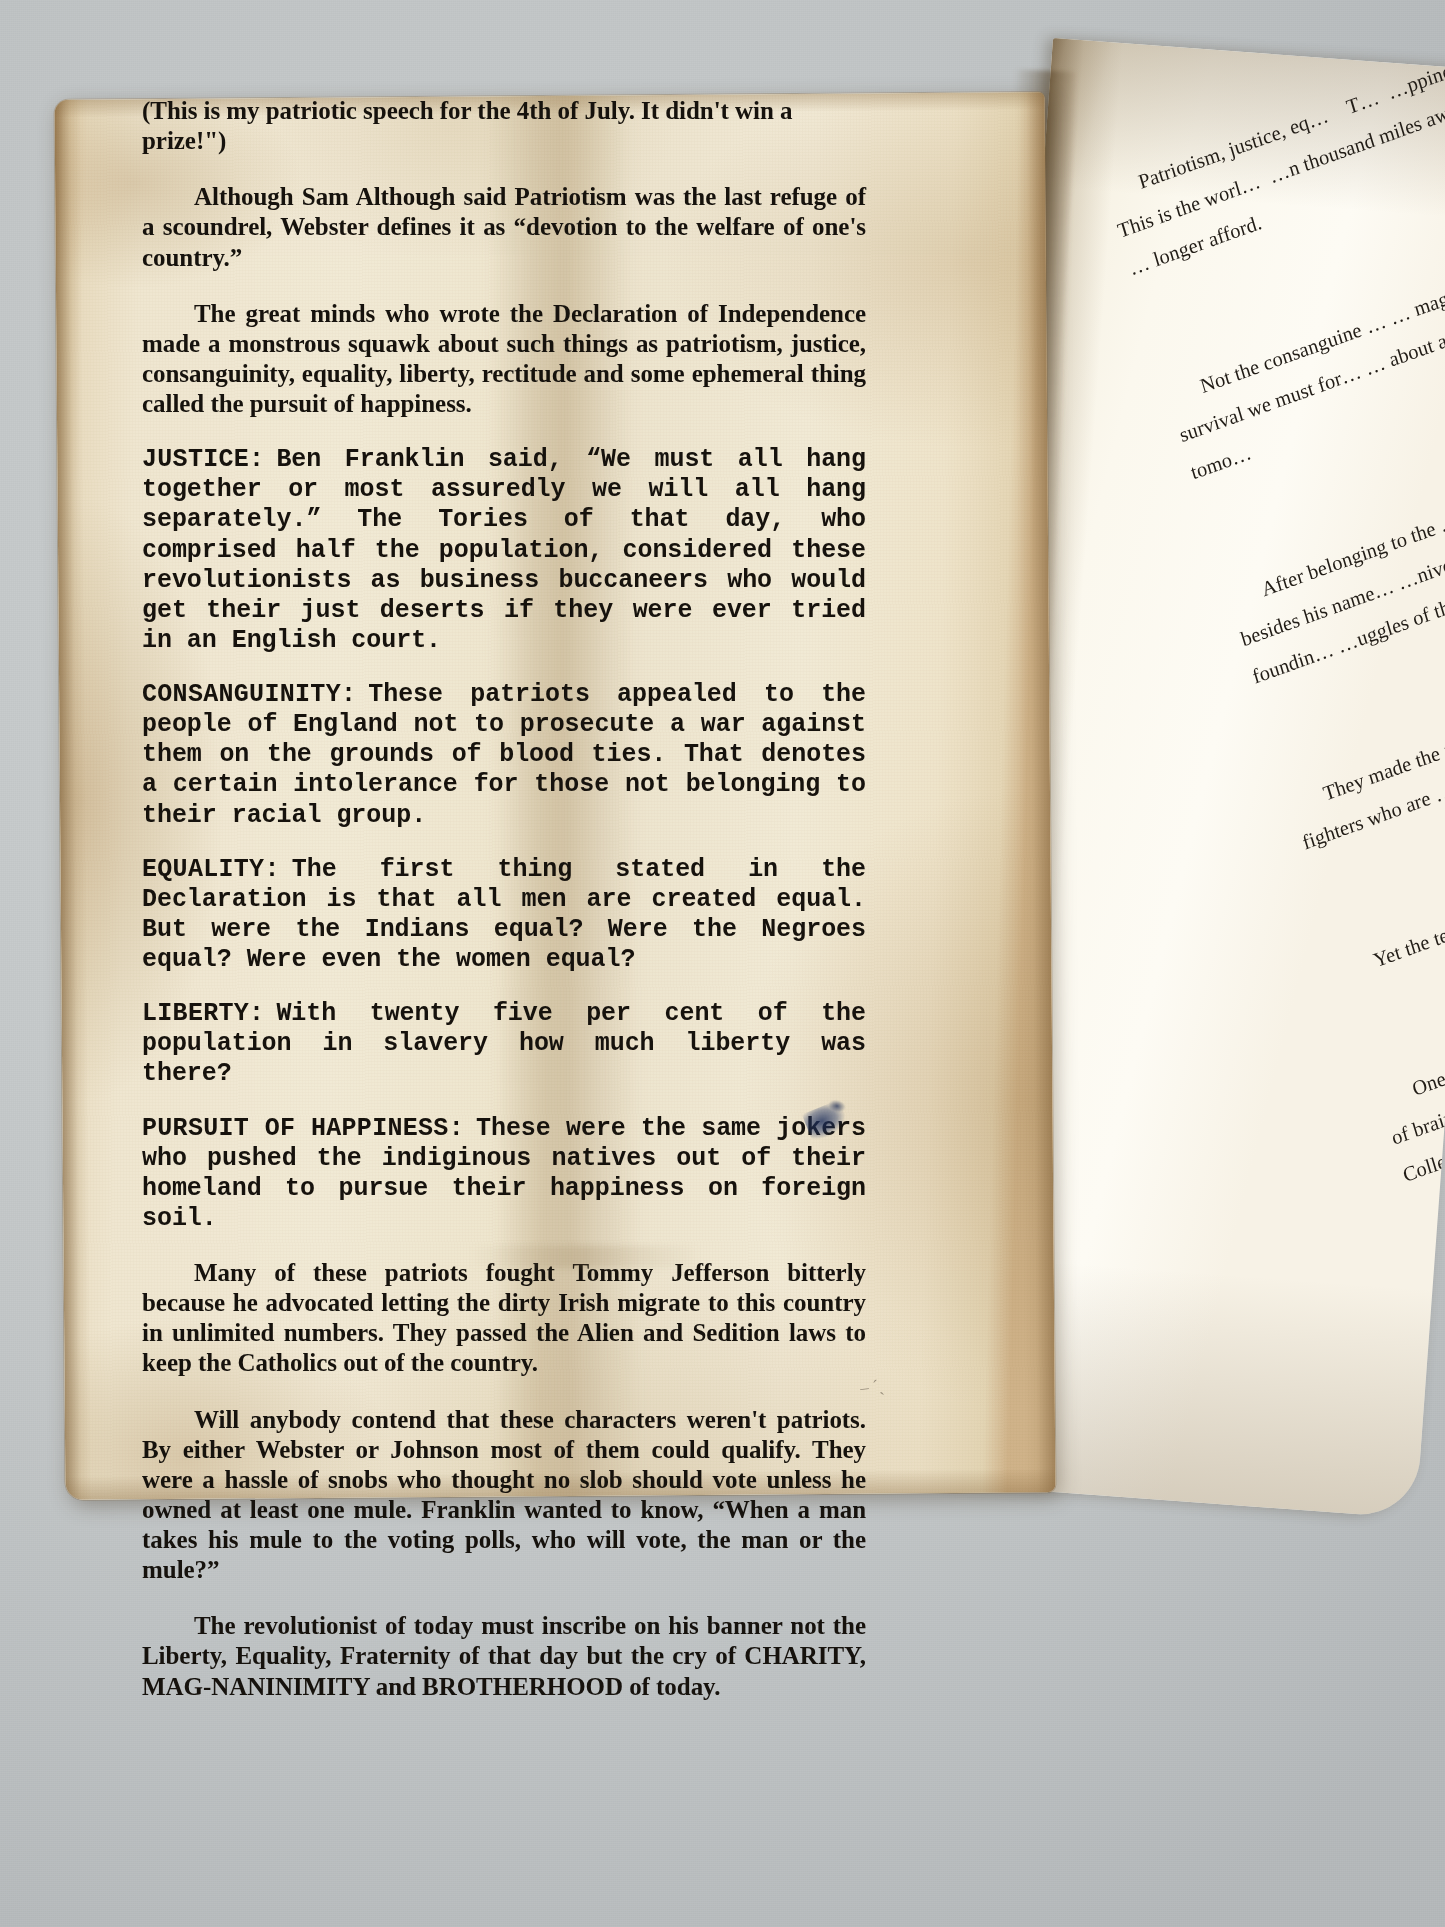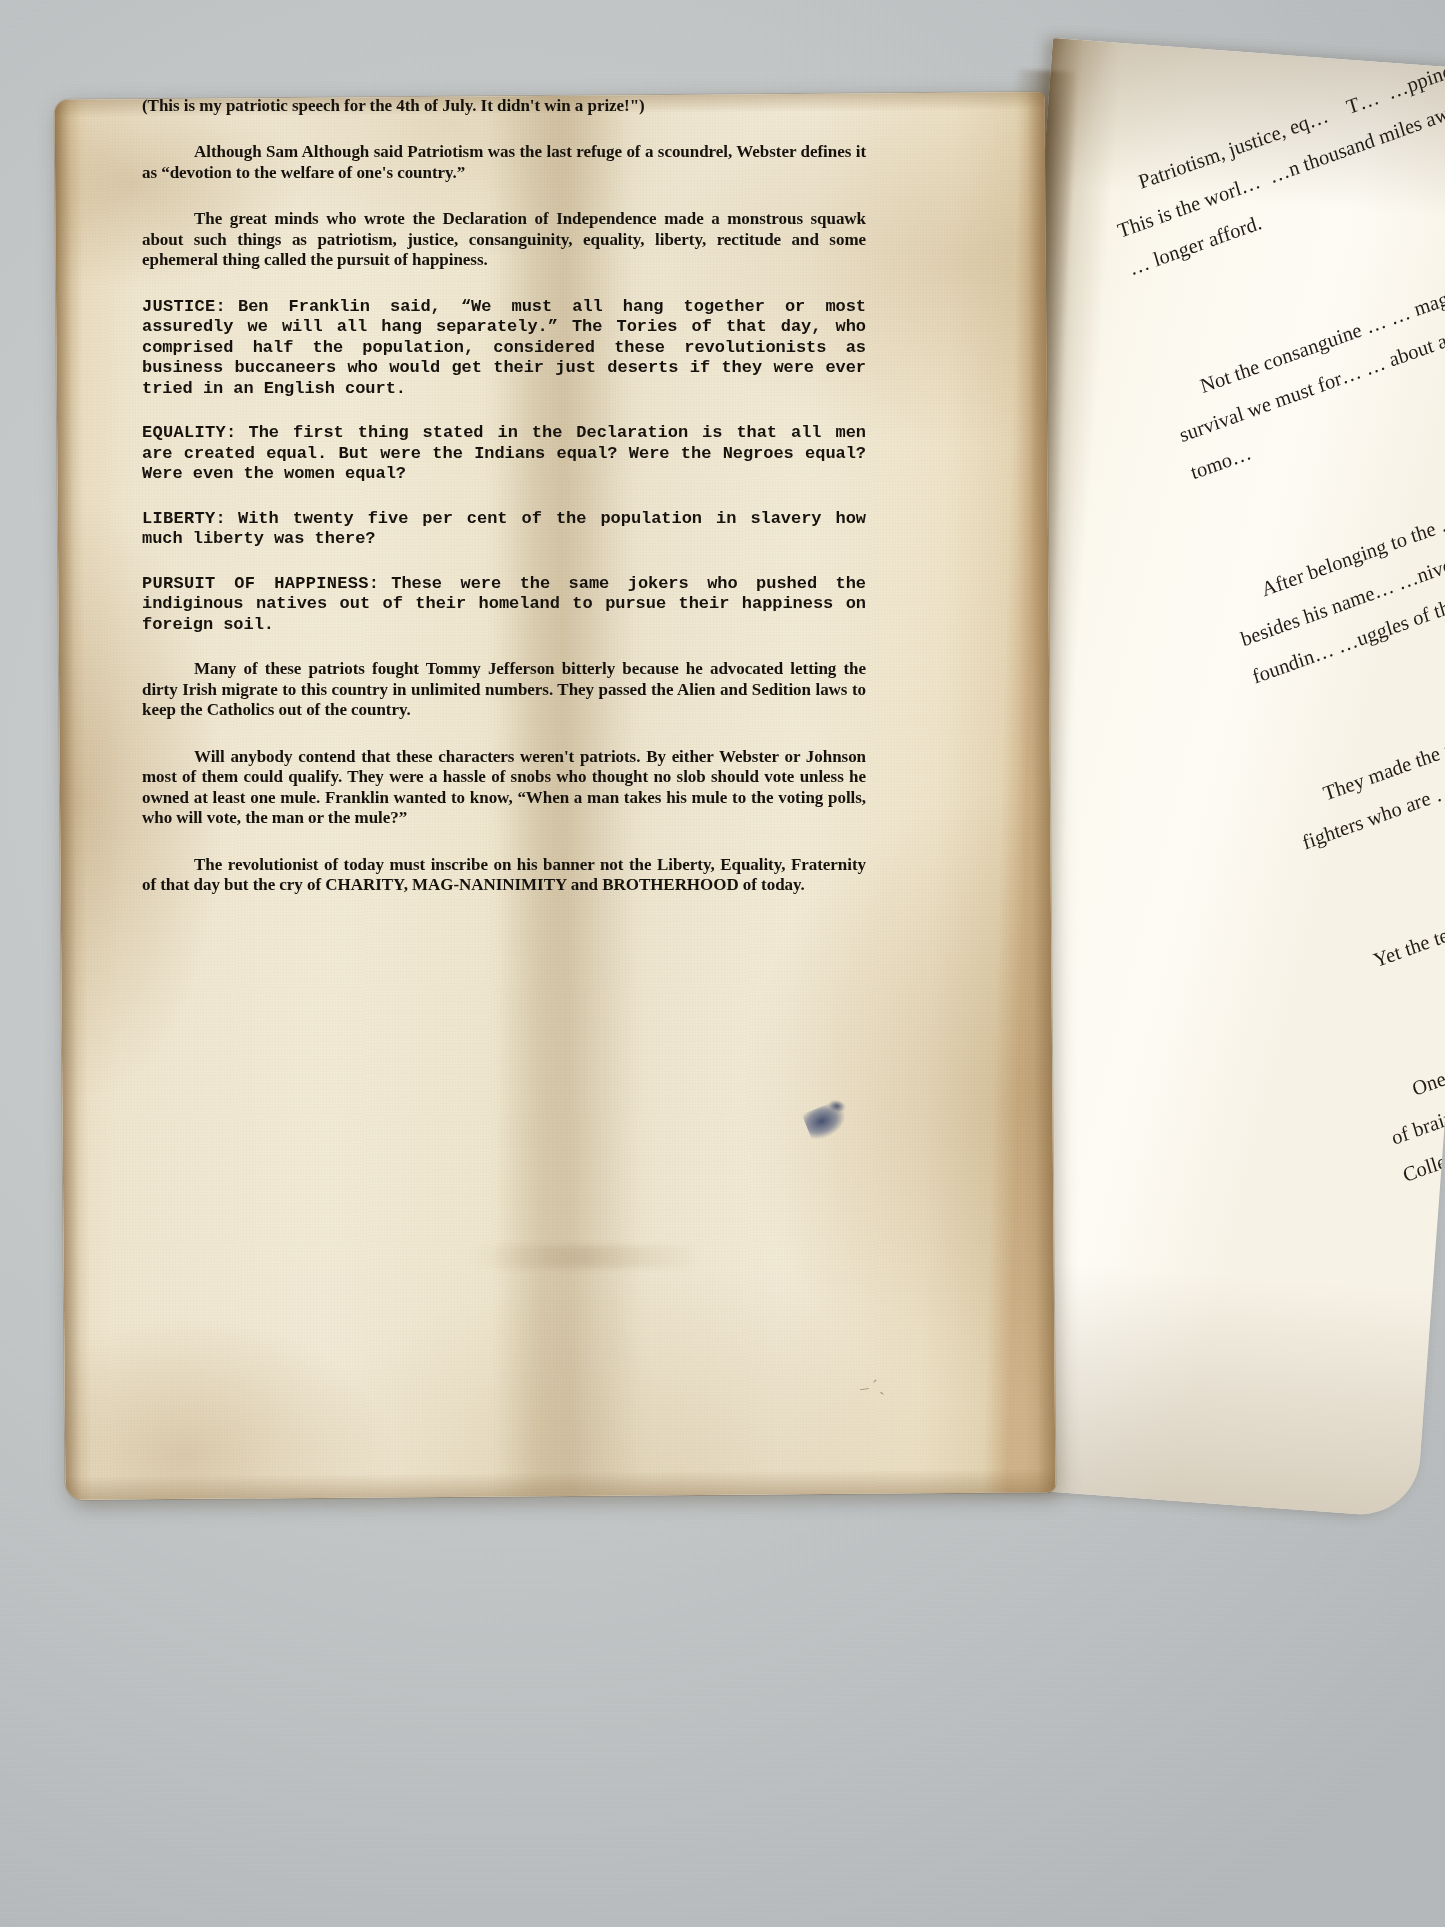--- a/index.html
+++ b/index.html
@@ -130,21 +130,21 @@
     background:linear-gradient(0deg, rgba(130,98,56,.34), rgba(255,255,255,0));
     pointer-events:none;
   }
 
   
   .column{
     position:absolute;left:142px;top:96px;width:724px;
     z-index:4;
     color:#16120d;
     font-family:"Liberation Serif", serif;
-    font-size:17px;
+    font-size:25px;
     line-height:1.205;
     letter-spacing:-0.05px;
     text-align:justify;
     font-weight:700;
     -webkit-font-smoothing:none;
   }
   .column p{margin:0;}
   .p-lead{margin-bottom:26px !important;text-align:left;}
   .p-indent{text-indent:52px;margin-bottom:26px !important;}
   .p-section{margin-bottom:24px !important;font-family:Liberation Mono, monospace;}
@@ -213,20 +213,21 @@
   <div class="column">
 
     <p class="p-lead">(This is my patriotic speech for the 4th of July. It didn't win a prize!")</p>
 
     <p class="p-indent">Although Sam Although said Patriotism was the last refuge of a scoundrel, Webster defines it as “devotion to the welfare of one's country.”</p>
 
     <p class="p-indent">The great minds who wrote the Declaration of Independence made a monstrous squawk about such things as patriotism, justice, consanguinity, equality, liberty, rectitude and some ephemeral thing called the pursuit of happiness.</p>
 
     <p class="p-section"><span class="label">JUSTICE:</span><span class="sp"></span><span>Ben Franklin said, “We must all hang together or most assuredly we will all hang separately.”   The Tories of that day, who comprised half the population, considered these revolutionists as business buccaneers who would get their just deserts if they were ever tried in an English court.</span></p>
 
+    <p class="p-section"><span class="label">CONSANGUINITY:</span><span class="sp"></span><span>These patriots appealed to the people of England not to prosecute a war against them on the grounds of blood ties. That denotes a certain intolerance for those not belonging to their racial group.</span></p>
 
     <p class="p-section"><span class="label">EQUALITY:</span><span class="sp"></span><span>The first thing stated in the Declaration is that all men are created equal.  But were the Indians equal?  Were the Negroes equal?  Were even the women equal?</span></p>
 
     <p class="p-section"><span class="label">LIBERTY:</span><span class="sp"></span><span>With twenty five per cent of the population in slavery how much liberty was there?</span></p>
 
     <p class="p-section"><span class="label">PURSUIT OF HAPPINESS:</span><span class="sp"></span><span>These were the same jokers who pushed the indiginous natives out of their homeland to pursue their happiness on foreign soil.</span></p>
 
     <p class="p-indent">Many of these patriots fought Tommy Jefferson bitterly because he advocated letting the dirty Irish migrate to this country in unlimited numbers.   They passed the Alien and Sedition laws to keep the Catholics out of the country.</p>
 
     <p class="p-indent">Will anybody contend that these characters weren't patriots.  By either Webster or Johnson most of them could qualify.   They were a hassle of snobs who thought no slob should vote unless he owned at least one mule.   Franklin wanted to know, “When a man takes his mule to the voting polls, who will vote, the man or the mule?”</p>

